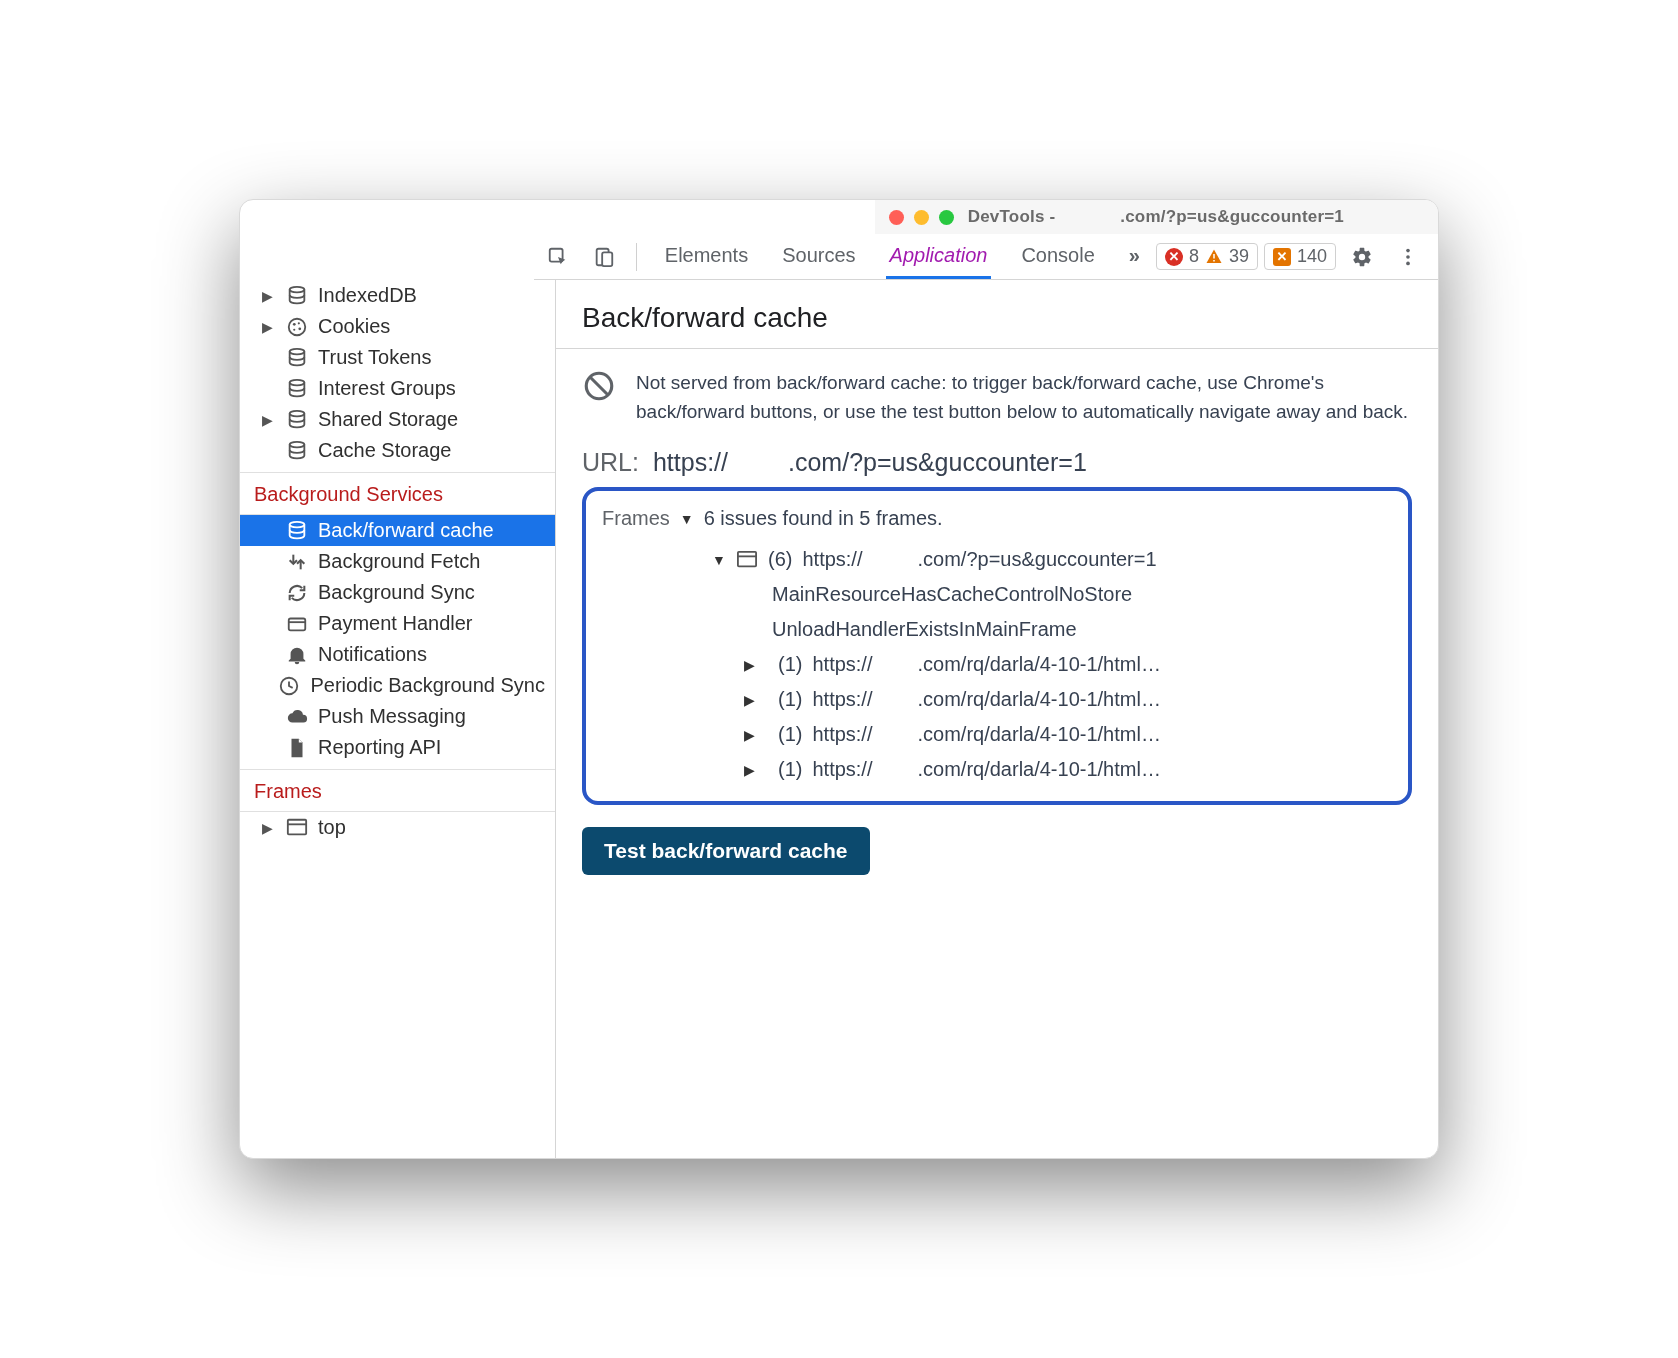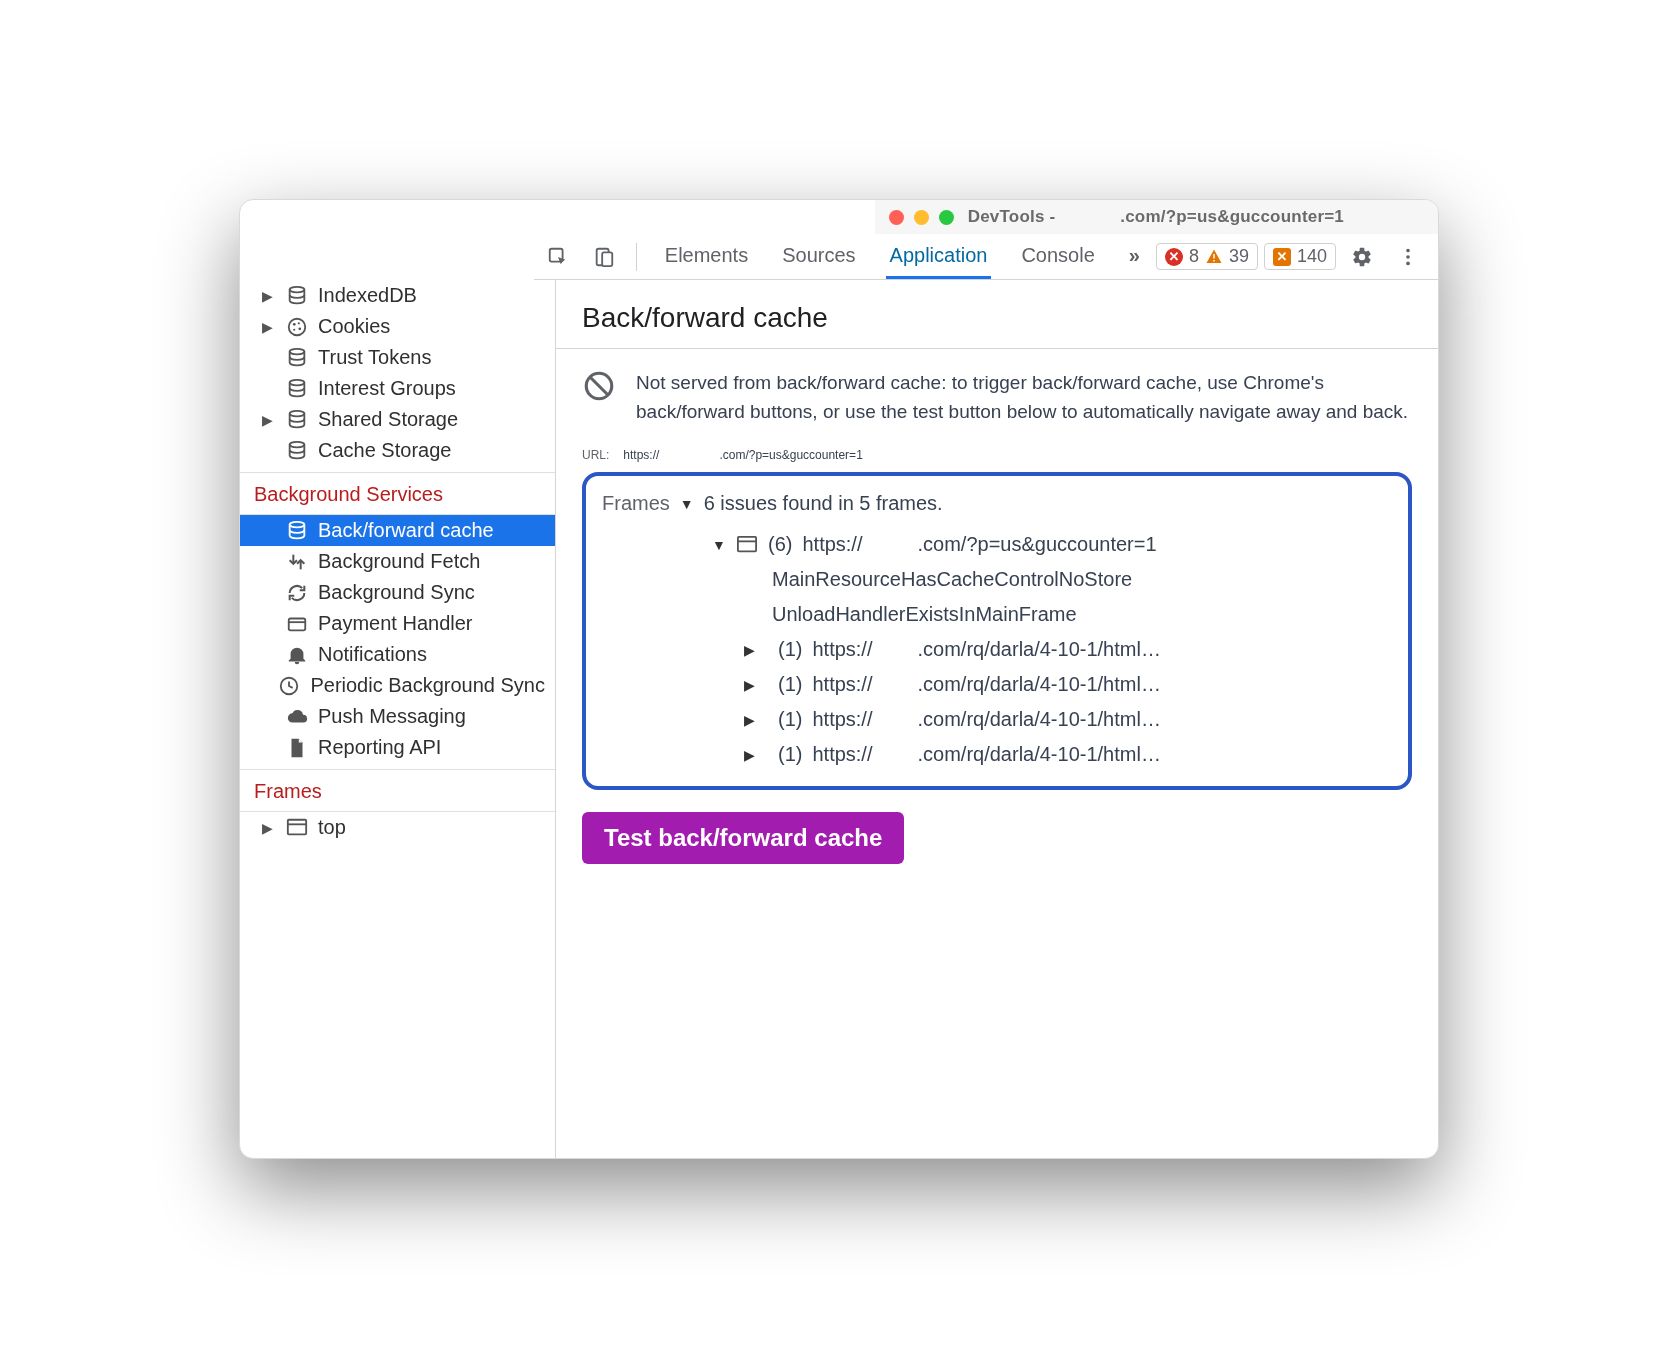--- a/index.html
+++ b/index.html
@@ -30,21 +30,21 @@
   
   .toolbar {
     height:46px; border-bottom:1px solid #d5d5d5;
     display:flex; align-items:center; padding:0 10px 0 4px; gap:6px;
     color:#5f6368; font-size:20px;
   }
   .tb-btn { width:40px; height:40px; display:flex; align-items:center; justify-content:center; color:#5f6368;}
   .tb-sep { width:1px; height:28px; background:#d0d0d0; margin:0 6px;}
   .tabs { display:flex; gap:26px; margin-left:12px; align-items:stretch; height:100%; }
   .tab { display:flex; align-items:center; padding:0 4px; color:#5f6368; font-size:20px; border-bottom:3px solid transparent;}
-  .tab.active { color:#0369a1; border-bottom-color:#1a73e8; font-weight:400;}
+  .tab.active { color:#a21caf; border-bottom-color:#1a73e8; font-weight:400;font-style:italic;}
   .tb-spacer{flex:1;}
   .badgebox { display:flex; align-items:center; gap:6px; border:1px solid #d0d0d0; border-radius:4px; padding:2px 8px; font-size:18px; color:#5f6368;}
   .err-ico{width:18px;height:18px;border-radius:50%;display:inline-flex;align-items:center;justify-content:center;font-size:13px;font-weight:700;color:#fff;}
   .err-ico.red{background:#d93025;} .err-ico.amber{color:#e37400;}
   .err-ico.speech{background:#e37400;border-radius:3px;position:relative;}
   .err-ico.speech::after{content:"";position:absolute;bottom:-4px;left:3px;border:4px solid transparent;border-top-color:#e37400;}
   
   .body { flex:1; display:flex; overflow:hidden;}
   .sidebar { width:316px; border-right:1px solid #d5d5d5; overflow:hidden; font-size:20px; color:#303030;}
   .sb-group-title{ padding:10px 14px 8px; color:#b91c1c; border-top:1px solid #e0e0e0; border-bottom:1px solid #e0e0e0; margin-top:6px;}
@@ -53,35 +53,35 @@
   .sb-item.selected{ background:#1a73e8; color:#fff;}
   .sb-item.selected .ico{color:#fff;}
   .ico{color:#555;display:inline-flex;align-items:center;justify-content:center;width:22px;height:22px;}
   .ico svg{width:22px;height:22px;}
   
   .main{ flex:1; display:flex; flex-direction:column; overflow:hidden;}
   .main-header{ padding:22px 26px 14px; font-size:28px; color:#202124; border-bottom:1px solid #d5d5d5;}
   .main-body{ flex:1; overflow:auto; padding:20px 26px 26px;}
   .info-row{display:flex; gap:20px; color:#374151; font-size:19px; line-height:1.5; margin-bottom:22px;}
   .ban-ico{color:#5f6368;}
-  .url-row{display:flex; gap:14px; font-size:12px; color:#374151; margin-bottom:10px;}
+  .url-row{display:flex; gap:14px; font-size:25px; color:#374151; margin-bottom:10px;}
   .url-row .lbl{color:#5f6368;}
   .url-row .gap{display:inline-block;width:60px;}
   .frames-panel{ border:4px solid #2a56c6; border-radius:16px; padding:16px 16px 14px; margin-top:4px;}
   .frames-head{display:flex;align-items:center;gap:10px;font-size:20px;color:#374151;margin-bottom:12px;}
   .frames-head .lbl{color:#5f6368;}
   .tree{font-size:20px;color:#374151;}
   .node{display:flex;align-items:center;gap:10px;padding:6px 0;white-space:nowrap;overflow:hidden;text-overflow:ellipsis;}
   .node .arrow{color:#333;font-size:14px;width:14px;}
   .node.lvl1{padding-left:110px;}
   .node.reason{padding-left:170px;}
   .node.child{padding-left:142px;}
   .node .gap{display:inline-block;width:55px;}
   .frame-ico{display:inline-flex;}
-  .btn-primary{ margin-top:22px; background:#a21caf; color:#fff; border:none; border-radius:6px; font-size:24px; font-weight:600; padding:12px 22px;}
+  .btn-primary{ margin-top:22px; background:#0c4a6e; color:#fff; border:none; border-radius:6px; font-size:21px; font-weight:600; padding:12px 22px;}
   .chev{font-size:14px;color:#333;}
   .ellipsis{overflow:hidden;text-overflow:ellipsis;}
 </style>
 </head>
 <body>
 
 <div class="window">
 
   <div class="titlebar">
     <div class="traffic">

